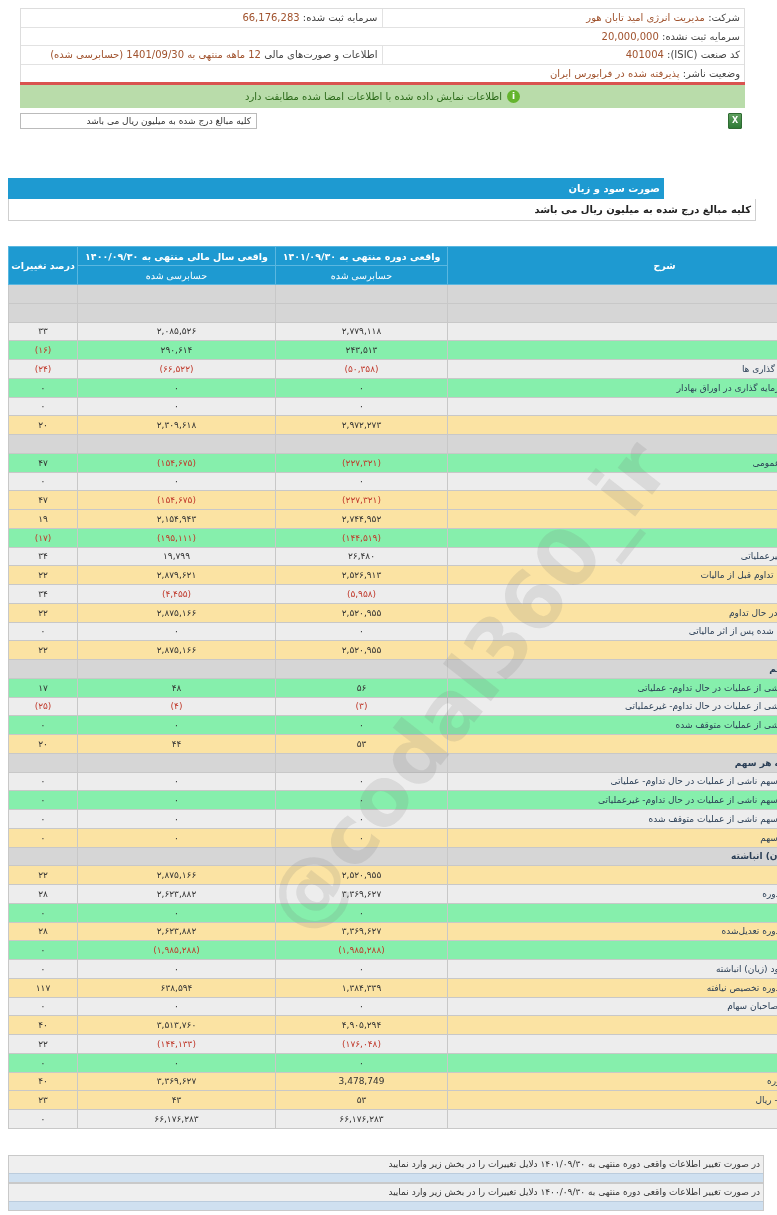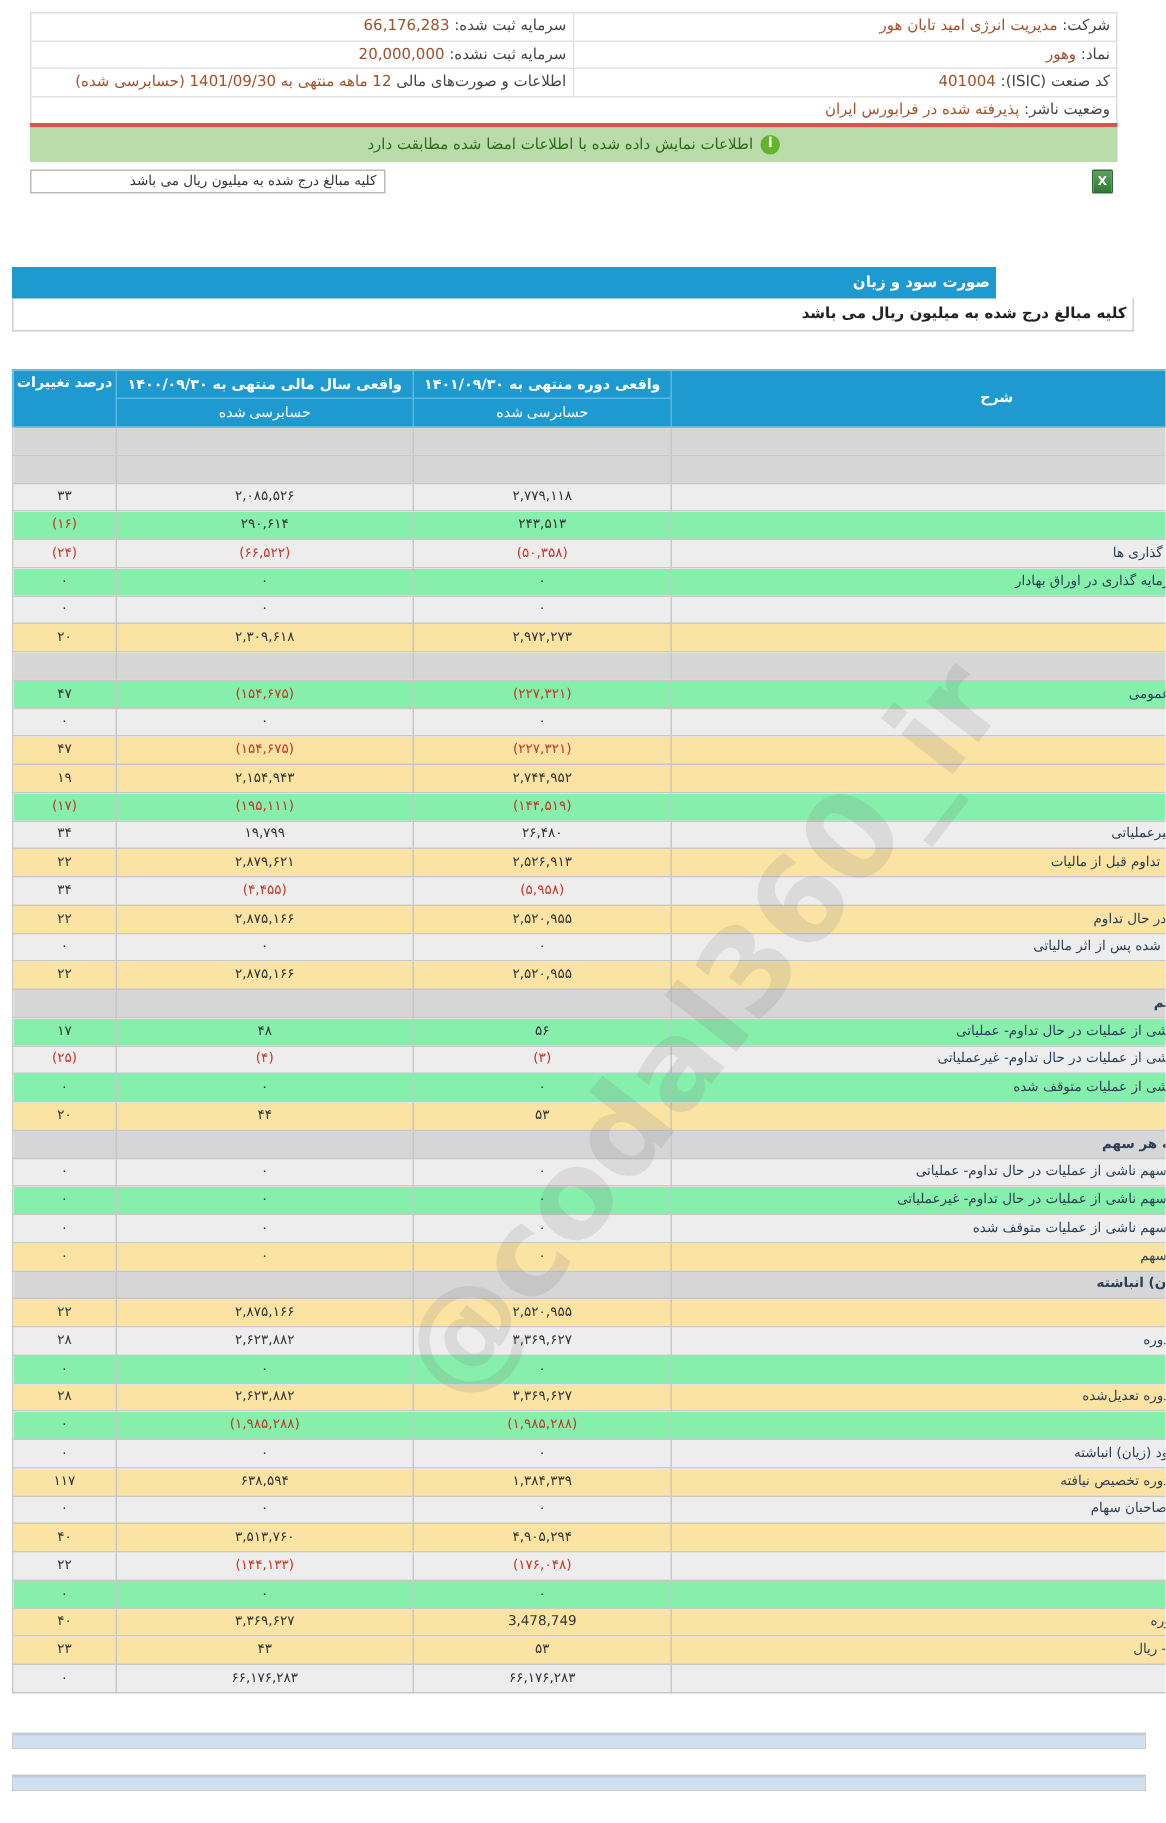--- a/index.html
+++ b/index.html
@@ -54,24 +54,20 @@
       <span>شرکت:</span>
       <span class="val">مدیریت انرژی امید تابان هور</span>
     </div>
     <div class="info-cell">
       <span>سرمایه ثبت شده:</span>
       <span class="val">66,176,283</span>
     </div>
   </div>
   <div class="info-row">
     <div class="info-cell">
-      <span>نماد:</span>
-      <span class="val">وهور</span>
-    </div>
-    <div class="info-cell">
       <span>سرمایه ثبت نشده:</span>
       <span class="val">20,000,000</span>
     </div>
   </div>
   <div class="info-row">
     <div class="info-cell">
       <span>کد صنعت (ISIC):</span>
       <span class="val">401004</span>
     </div>
     <div class="info-cell">
@@ -102,21 +98,21 @@
     <col style="width:434px">
     <col style="width:172px">
     <col style="width:198px">
     <col style="width:69px">
   </colgroup>
   <thead>
     <tr class="h1">
       <th rowspan="2">شرح</th>
       <th>واقعی دوره منتهی به ۱۴۰۱/۰۹/۳۰</th>
       <th>واقعی سال مالی منتهی به ۱۴۰۰/۰۹/۳۰</th>
-      <th rowspan="2" style="vertical-align:top;padding-top:3px">درصد تغییرات</th>
+      <th rowspan="2" style="vertical-align:top;padding-top:13px">درصد تغییرات</th>
     </tr>
     <tr class="h2">
       <th>حسابرسی شده</th>
       <th>حسابرسی شده</th>
     </tr>
   </thead>
   <tbody id="tbody">
       <tr class="sec">
         <td class="desc">سود (زیان) خالص</td>
         <td class="num"></td>
@@ -384,19 +380,21 @@
       <tr class="g">
         <td class="desc">سرمایه</td>
         <td class="num">۶۶,۱۷۶,۲۸۳</td>
         <td class="num">۶۶,۱۷۶,۲۸۳</td>
         <td class="num">۰</td>
       </tr>
     </tbody>
 </table>
 
 <div class="note" style="top:1155px">
+  <div class="txt">در صورت تغییر اطلاعات واقعی دوره منتهی به ۱۴۰۱/۰۹/۳۰ دلایل تغییرات را در بخش زیر وارد نمایید</div>
   <div class="bar"></div>
 </div>
 <div class="note" style="top:1183px">
+  <div class="txt">در صورت تغییر اطلاعات واقعی دوره منتهی به ۱۴۰۰/۰۹/۳۰ دلایل تغییرات را در بخش زیر وارد نمایید</div>
   <div class="bar"></div>
 </div>
 
 <div id="wm">@codal360_ir</div>
 
 </body></html>

